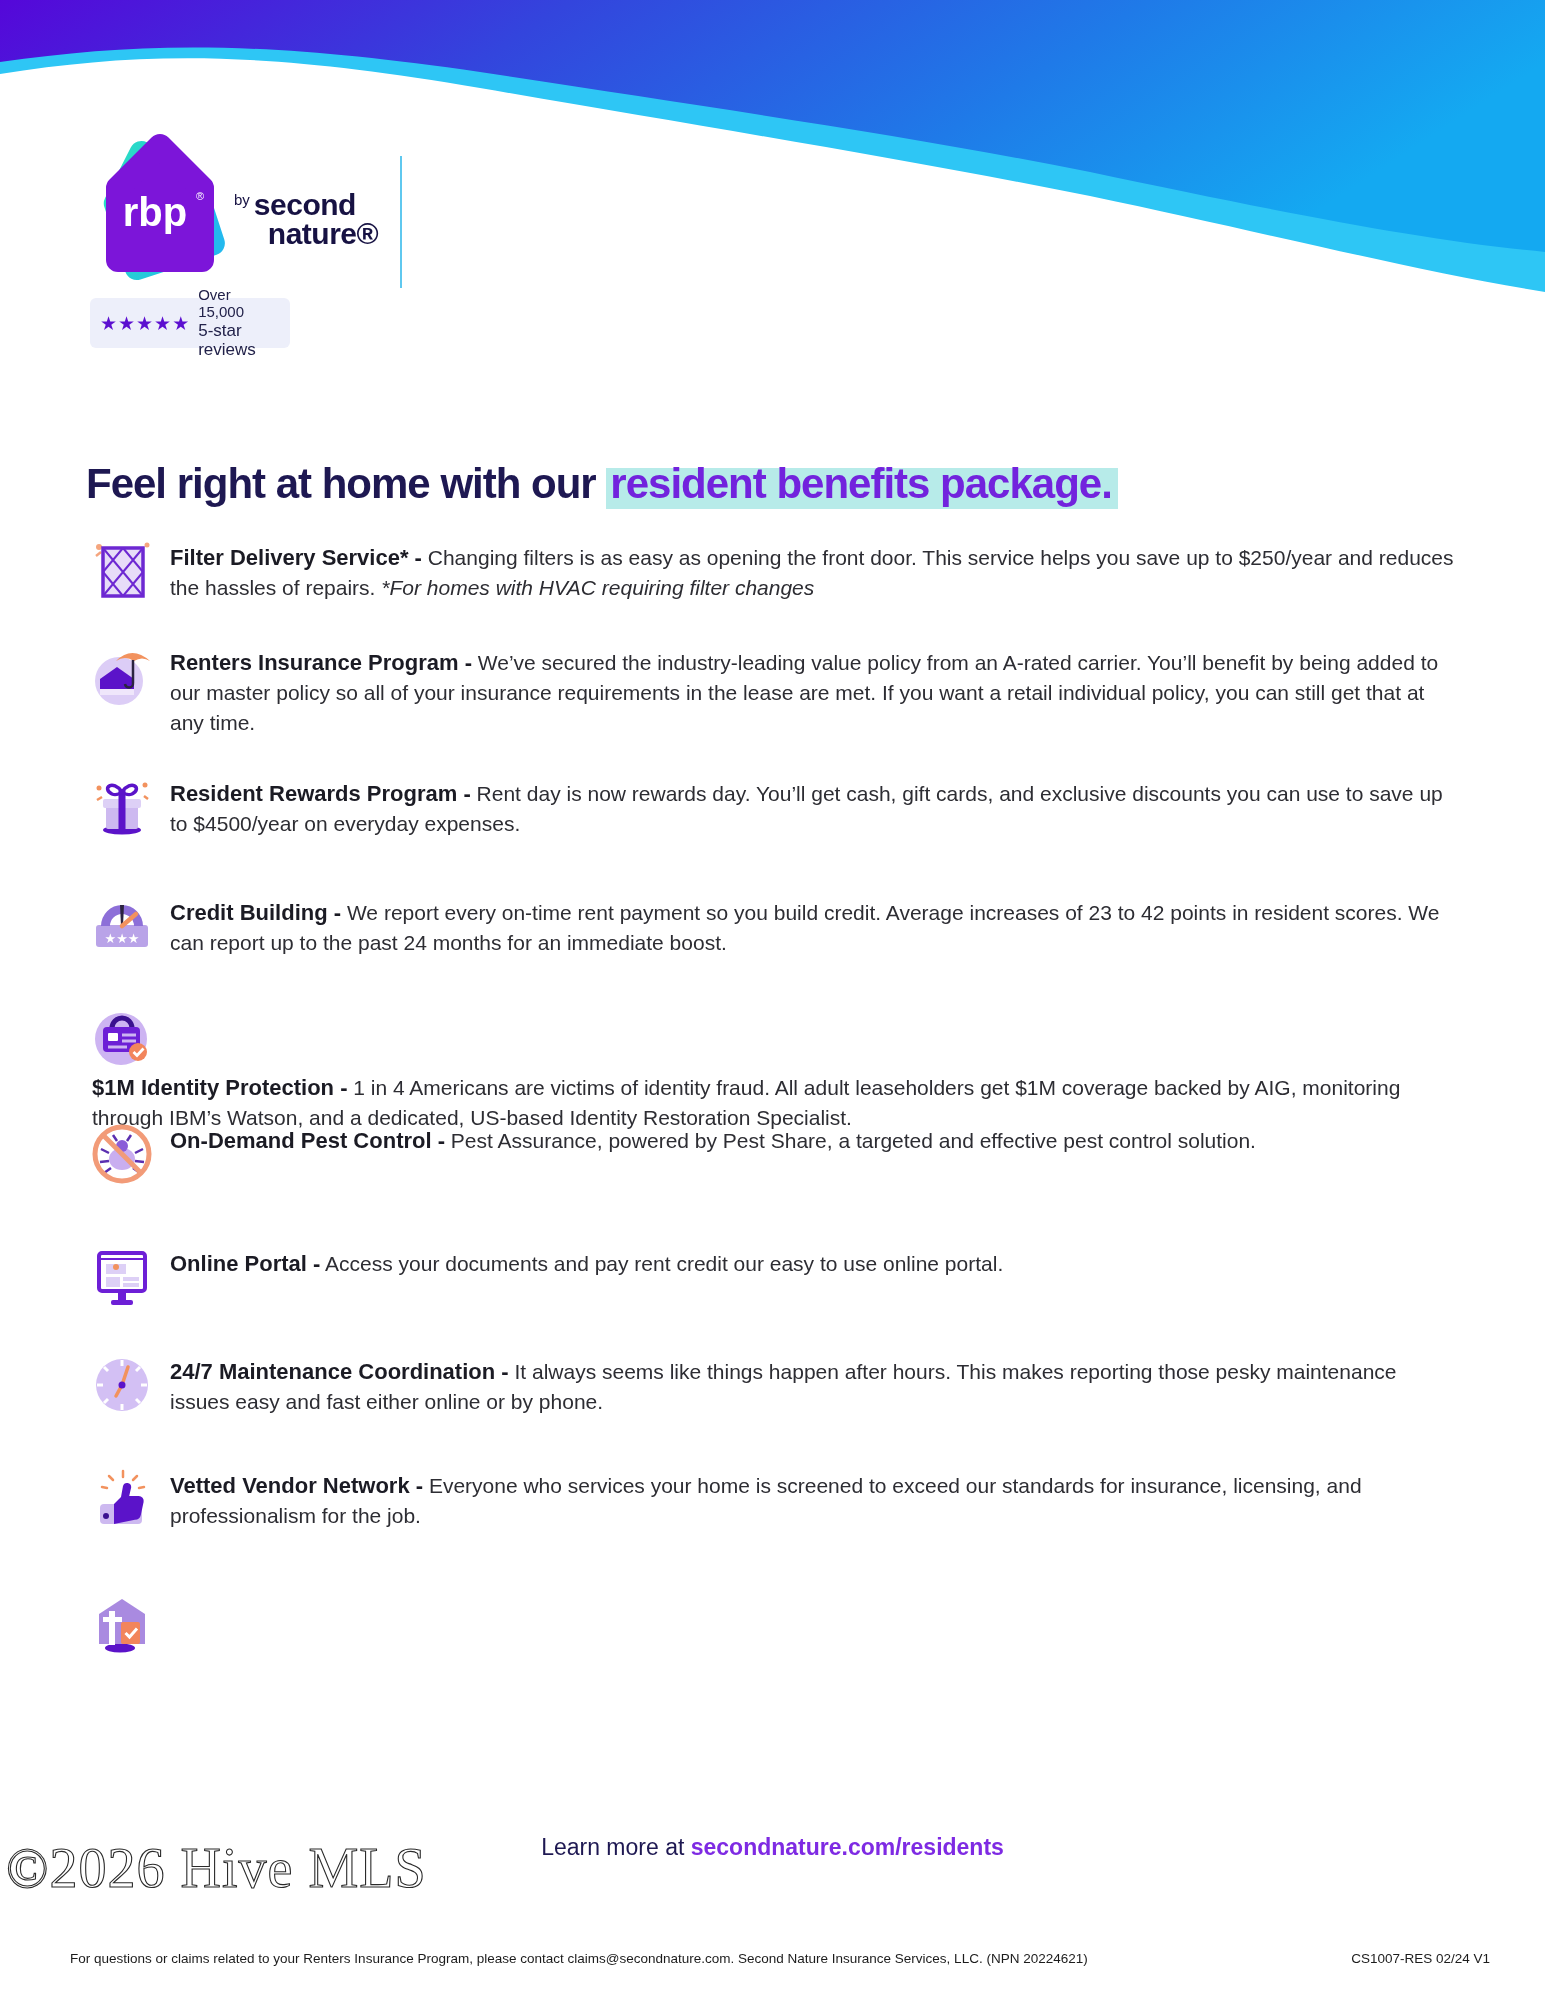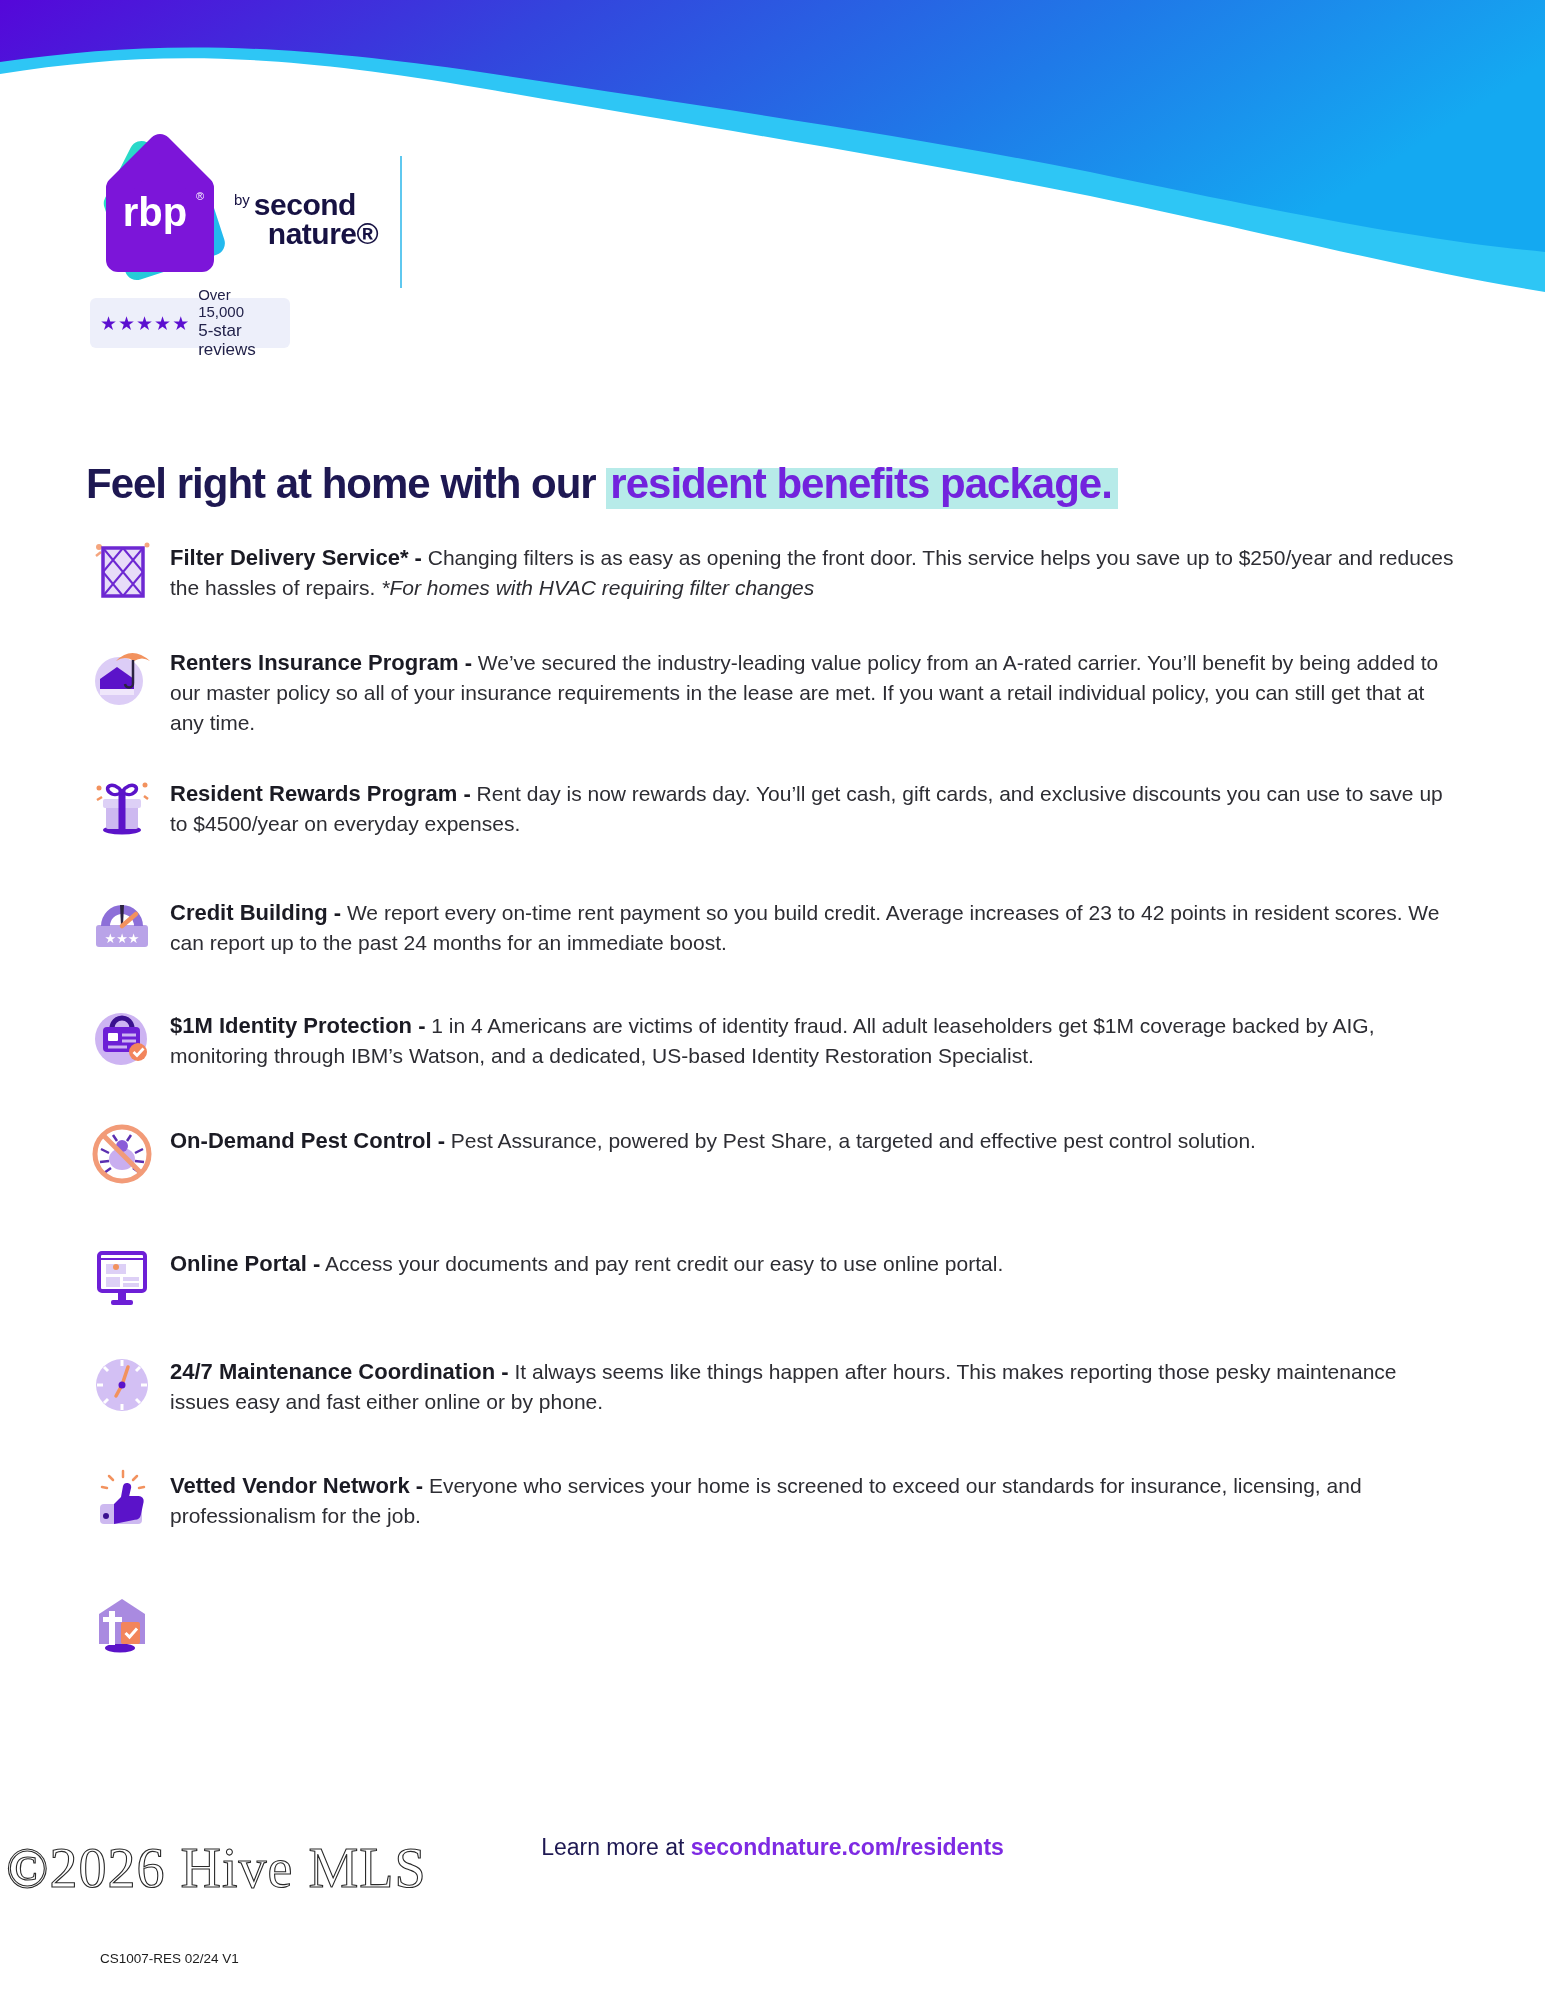--- a/index.html
+++ b/index.html
@@ -39,21 +39,21 @@
   }
   .page-title .hl {
     color:#7223dd; padding:0 6px 2px 4px;
     background:linear-gradient(to bottom, transparent 16%, #b7ebe9 16%);
   }
 
   
   .benefits-list { position:absolute; top:0; left:0; width:1545px; height:1612px; pointer-events:none; }
   .benefit-row { position:absolute; left:92px; width:1368px; display:flex; align-items:flex-start; }
   .row-1{top:540px;} .row-2{top:645px;} .row-3{top:776px;} .row-4{top:895px;}
-  .row-5{top:1008px;} .row-6{top:1123px;} .row-7{top:1246px;} .row-8{top:1354px;}
+  .row-5{top:1008px;flex-direction:column;} .row-6{top:1123px;} .row-7{top:1246px;} .row-8{top:1354px;}
   .row-9{top:1468px;} .row-10{top:1592px;}
   .benefit-icon { flex:0 0 60px; width:60px; height:62px; margin-right:18px; }
   .benefit-icon svg { width:60px; height:62px; display:block; }
   .benefit-text { font-size:21px; line-height:1.42; color:#2d2d33; padding-top:2px; }
   .benefit-title { font-weight:700; color:#1b1b24; font-size:22px; }
   .benefit-note { font-style:italic; }
 
   
   .learn-more { position:absolute; top:1834px; left:0; width:1545px; text-align:center; font-size:23px; color:#1e1852; }
   .learn-more .link { color:#7e2ae3; font-weight:700; }
@@ -276,14 +276,15 @@
   </svg>
       </span>
   </div>
 </div>
 
 <div class="learn-more"><span>Learn more at </span><span class="link">secondnature.com/residents</span></div>
 
 <div class="watermark">©2026 Hive MLS</div>
 
 <div class="fine-print">
+  <span class="fp-left">For questions or claims related to your Renters Insurance Program, please contact claims@secondnature.com. Second Nature Insurance Services, LLC. (NPN 20224621)</span>
   <span class="fp-right">CS1007-RES 02/24 V1</span>
 </div>
 
 </body></html>

